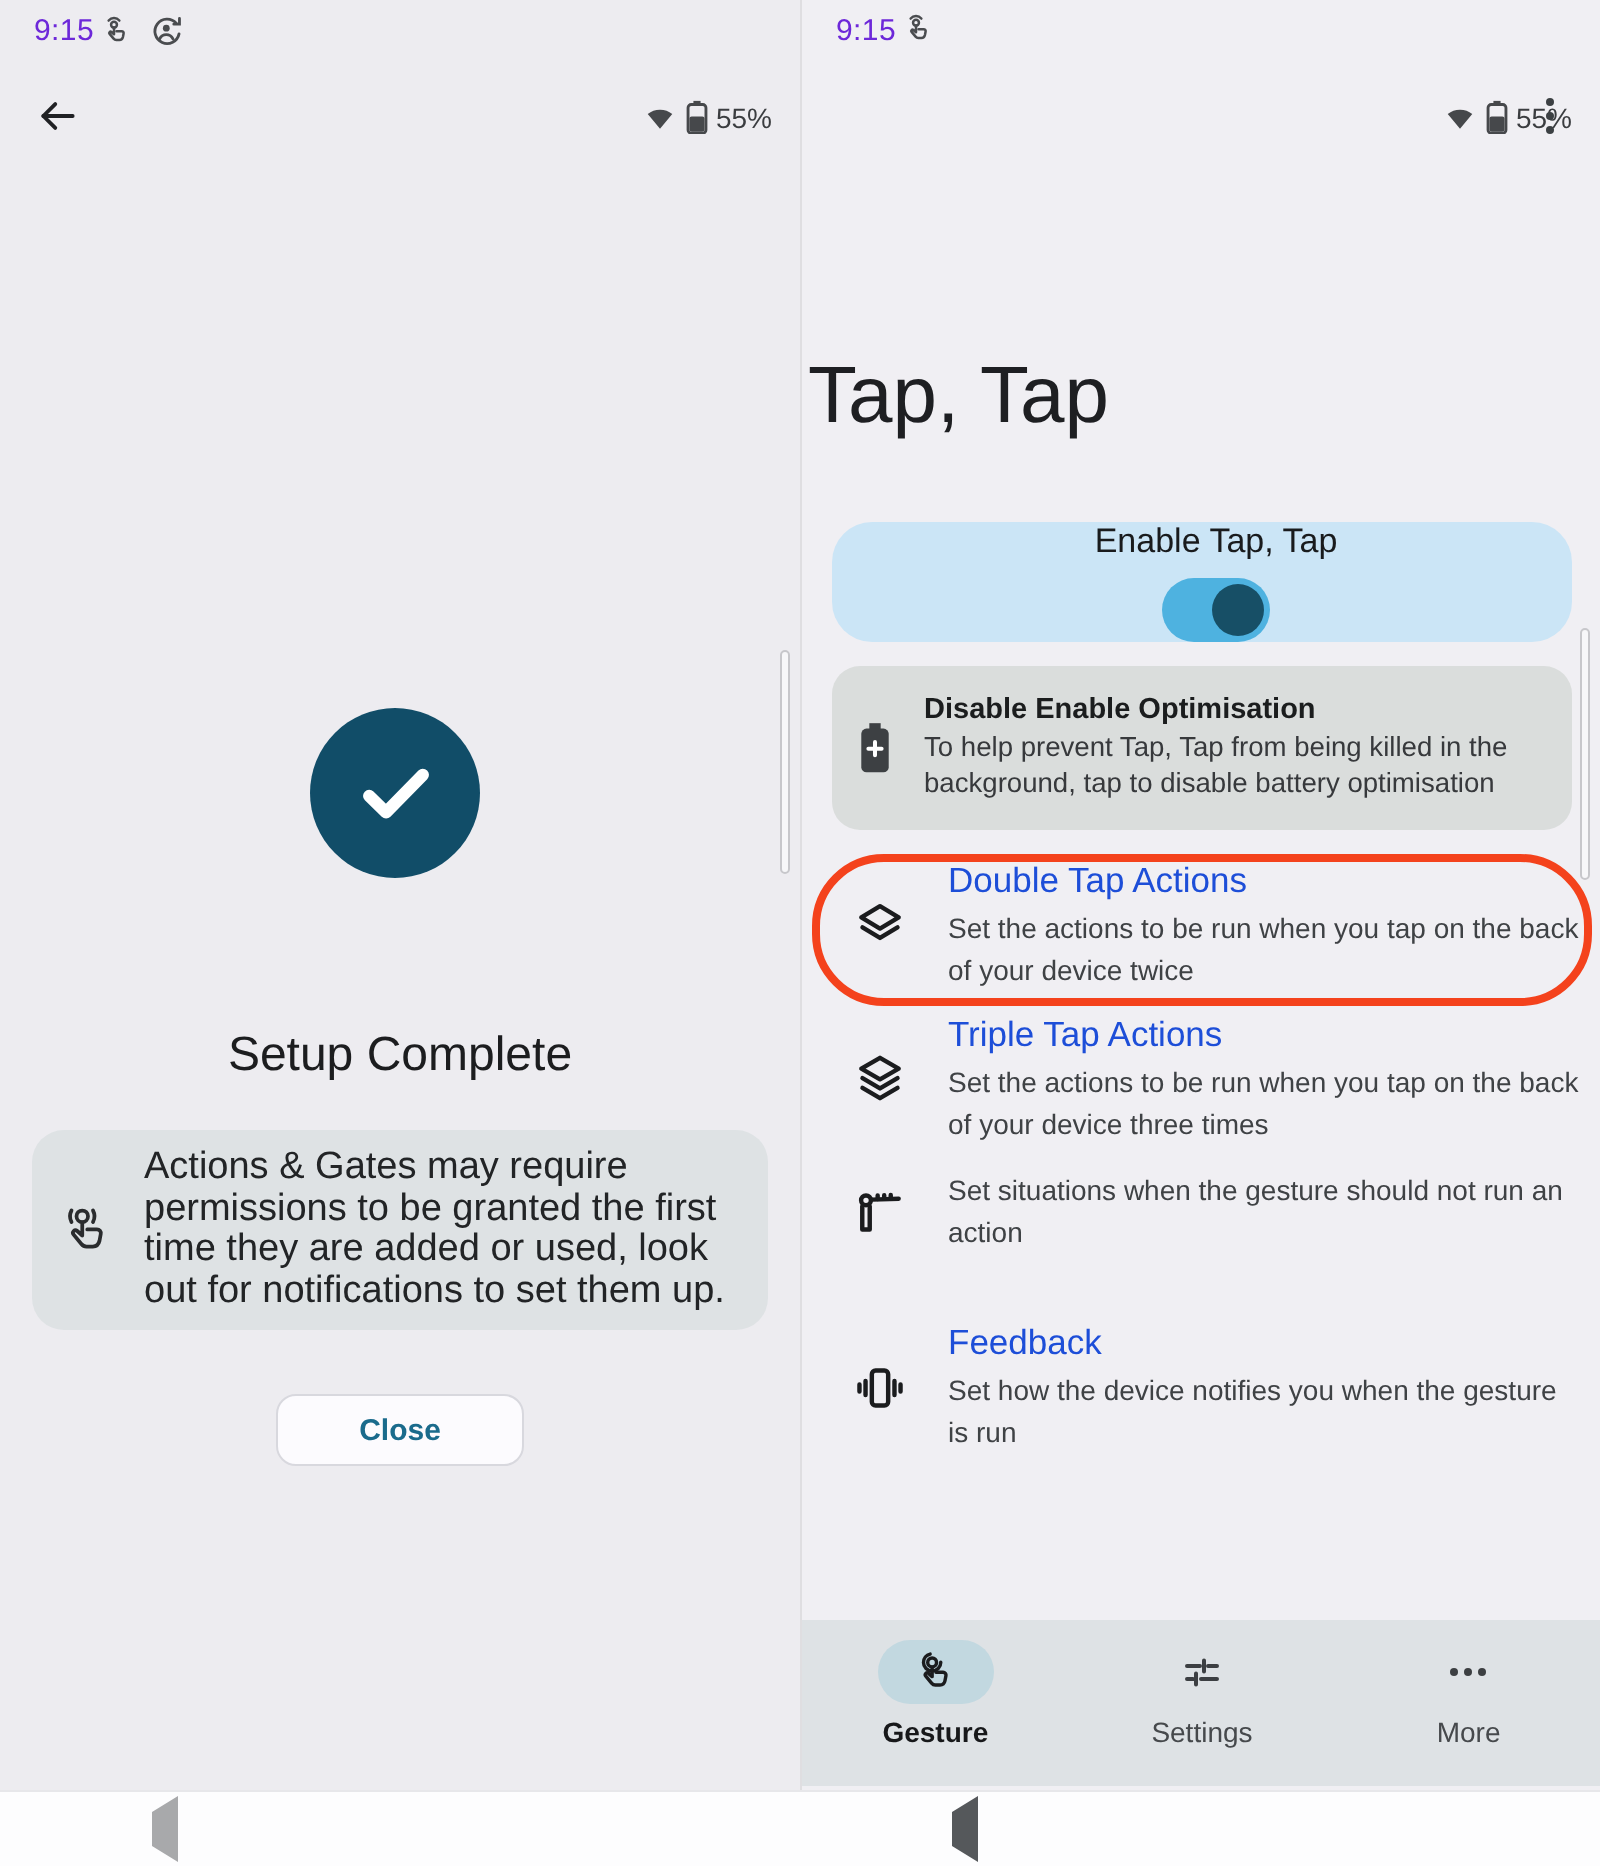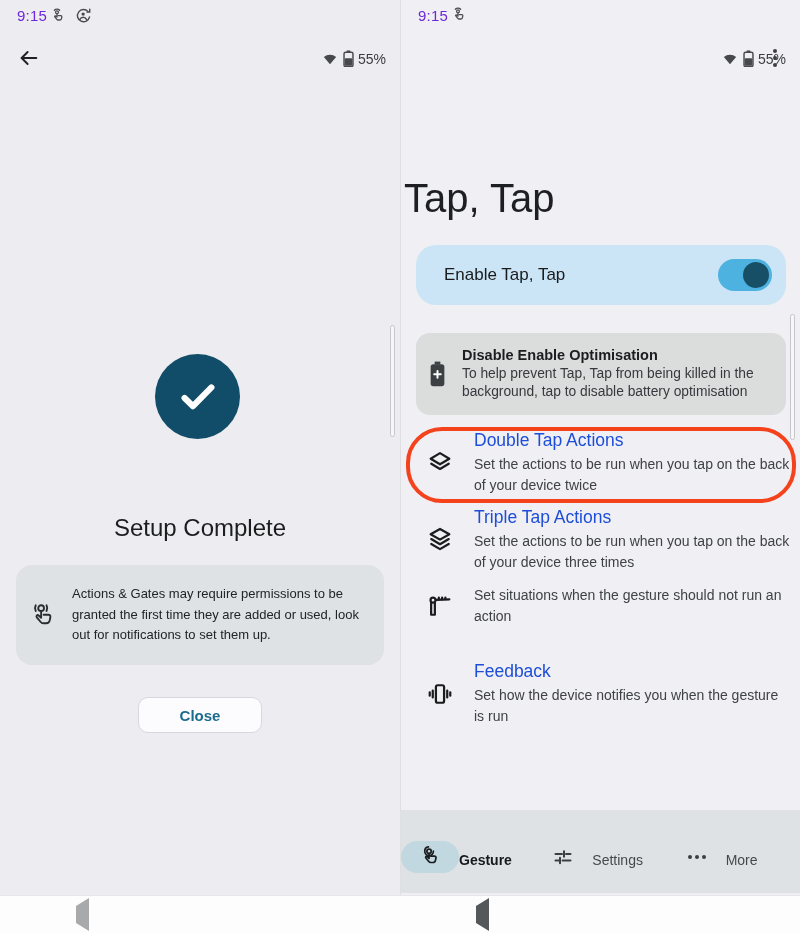--- a/index.html
+++ b/index.html
@@ -21,50 +21,50 @@
   .sb-icons-right{position:absolute;right:14px;top:7px;display:flex;gap:4px;align-items:center;margin-top:43px;}
   .sb-batt-text{font-size:14px;color:#3b3d40;}
   svg{display:block;}
   
   .back-btn{position:absolute;left:16px;top:45px;width:26px;height:26px;display:flex;align-items:center;justify-content:center;}
   .check-circle{position:absolute;left:155px;top:354px;width:85px;height:85px;border-radius:50%;
     background:var(--teal);display:flex;align-items:center;justify-content:center;}
   .setup-title{position:absolute;left:0;right:0;top:514px;text-align:center;font-size:24px;font-weight:500;color:#1c1d1f;}
   .note-card{position:absolute;left:16px;top:565px;width:368px;height:100px;background:var(--note-card);
     border-radius:16px;display:flex;align-items:center;padding:12px 16px 12px 12px;gap:14px;}
-  .note-text{font-size:13px;line-height:20.5px;color:#222426;width:300px;}
+  .note-text{font-size:19px;line-height:20.5px;color:#222426;width:300px;}
   .close-btn{position:absolute;left:138px;top:697px;width:124px;height:36px;background:#fcfbfe;
     border:1px solid #d8d8de;border-radius:10px;font-size:15px;font-weight:600;color:var(--close-text);
     display:flex;align-items:center;justify-content:center;font-family:inherit;}
   .scrollbar{position:absolute;width:5px;border:1px solid #c7c7cb;background:#f7f7f9;border-radius:3px;}
   #scrollbar-left{left:390px;top:325px;height:112px;}
   #scrollbar-right{left:389px;top:314px;height:126px;}
   
   .kebab{position:absolute;right:14px;top:46px;width:22px;height:24px;display:flex;flex-direction:column;
     align-items:center;justify-content:center;gap:3px;}
   .kebab i{width:4px;height:4px;border-radius:50%;background:#3c4043;}
   .app-title{position:absolute;left:3px;top:176px;font-size:40px;font-weight:400;color:#1e1f22;}
-  .enable-card{position:absolute;left:15px;top:245px;width:370px;height:60px;background:var(--enable-card);
-    border-radius:20px;display:flex;align-items:center;padding:0 14px 0 28px;}
+  .enable-card{position:absolute;left:15px;top:261px;width:370px;height:60px;background:var(--enable-card);
+    border-radius:20px;display:flex;align-items:center;padding:0 14px 0 28px;flex-direction:column;}
   .enable-label{font-size:17px;font-weight:500;color:#191b1d;flex:1;}
   .toggle{width:54px;height:32px;border-radius:16px;background:var(--toggle-track);position:relative;}
   .toggle .thumb{position:absolute;right:3px;top:3px;width:26px;height:26px;border-radius:50%;background:var(--toggle-thumb);}
   .battery-card{position:absolute;left:15px;top:333px;width:370px;height:82px;background:var(--gray-card);
     border-radius:14px;display:flex;align-items:center;padding:0 14px 0 13px;gap:16px;}
   .bc-title{font-size:14.5px;font-weight:700;color:#1b1d1e;margin-bottom:2px;}
   .bc-desc{font-size:13.8px;line-height:18.5px;color:#37393c;width:300px;}
   .list-item{position:absolute;left:0;width:400px;display:flex;align-items:center;gap:20px;padding-left:25px;}
   .li-text{width:316px;}
   .li-title{font-size:17.5px;font-weight:500;color:#1d4ed8;margin-bottom:3px;}
   .li-desc{font-size:14px;line-height:20.5px;color:#3f4245;}
   #item-double{top:430px;} #item-triple{top:507px;} #item-gates{top:585px;} #item-feedback{top:661px;}
   .highlight-ring{position:absolute;left:5px;top:427px;width:390px;height:76px;border:4px solid var(--accent-red);
     border-radius:36px;pointer-events:none;}
   .bottom-nav{position:absolute;left:0;top:810px;width:400px;height:83px;background:var(--nav-bg);display:flex;}
-  .nav-tab{flex:1;display:flex;flex-direction:row;align-items:center;padding-top:10px;}
+  .nav-tab{flex:1;display:flex;flex-direction:column;align-items:center;padding-top:10px;}
   .nav-icon-wrap{width:58px;height:32px;border-radius:16px;display:flex;align-items:center;justify-content:center;}
   .nav-tab.active .nav-icon-wrap{background:var(--pill-bg);}
   .nav-label{margin-top:6px;font-size:14px;color:#46494c;}
   .nav-tab.active .nav-label{color:#17181a;font-weight:600;}
   
   .sysnav{position:absolute;left:0;top:895px;width:800px;height:38px;background:#fdfdfe;border-top:1px solid #e7e7ea;}
   .sys-half{position:absolute;top:0;width:400px;height:38px;}
   #sys-left{left:0;} #sys-right{left:400px;}
   .sys-ic{position:absolute;top:50%;transform:translateY(-50%);}
   .sys-back{left:76px;} .sys-home{left:191px;} .sys-recents{left:308px;}

